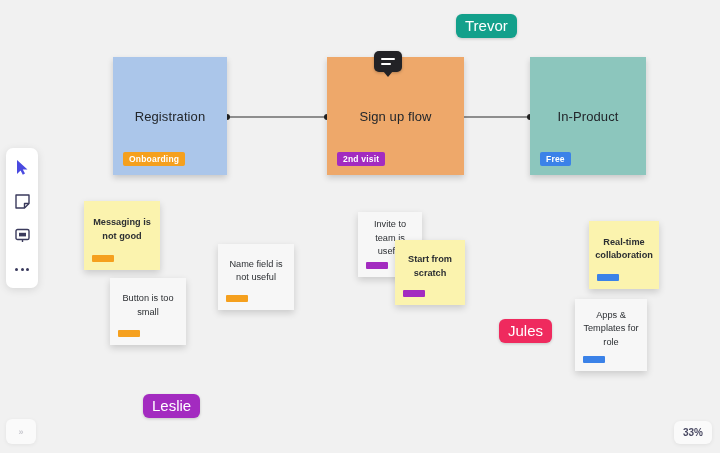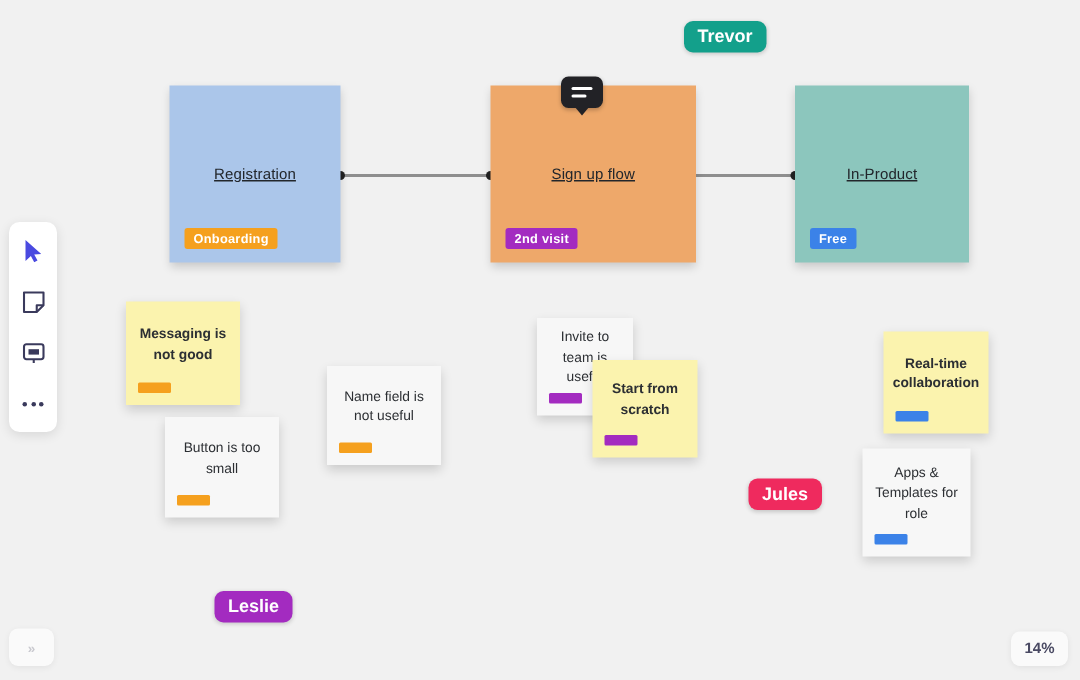--- a/index.html
+++ b/index.html
@@ -26,26 +26,25 @@
   
   .flow-card {
     position: absolute;
     box-sizing: border-box;
     box-shadow: 0 3px 6px rgba(0,0,0,0.17);
     display: flex;
     align-items: center;
     justify-content: center;
   }
   .flow-card .card-title {
-    font-size: 10px;
+    font-size: 13px;
     color: #22262b;
     letter-spacing: .1px;
     text-align: left;
     pointer-events: none;
-    text-decoration: underline;
   }
   .card-tag {
     position: absolute;
     left: 10px;
     bottom: 9px;
     font-size: 8.5px;
     font-weight: bold;
     color: #ffffff;
     padding: 3px 6px 3px 6px;
     border-radius: 2px;
@@ -142,22 +141,22 @@
   #note-button       { left: 64px;  top: 278px; width: 76px; height: 67px; }
   #note-invite       { left: 312px; top: 212px; width: 64px; height: 65px; }
   #note-startscratch { left: 395px; top: 240px; width: 70px; height: 65px; }
   #note-usecases     { left: 312px; top: 304px; width: 74px; height: 66px; }
   #note-realtime     { left: 589px; top: 221px; width: 70px; height: 68px; }
   #note-apps         { left: 529px; top: 299px; width: 72px; height: 72px; }
 
   
   .cursor-label {
     position: absolute;
-    font-size: 12px;
-    font-weight: bold;
+    font-size: 15px;
+    font-weight: normal;
     color: #fff;
     padding: 4px 9px 5px 9px;
     border-radius: 6px;
     line-height: 1;
     white-space: nowrap;
     box-shadow: 0 1px 3px rgba(0,0,0,0.18);
   }
   .cursor-arrow {
     position: absolute;
     width: 0; height: 0;
@@ -344,15 +343,15 @@
     <div class="tool">
       <span class="dots">
         <i></i>
           <i></i>
           <i></i>
       </span>
     </div>
   </div>
 
   <div id="expand-button">»</div>
-  <div id="zoom-indicator">14%</div>
+  <div id="zoom-indicator">33%</div>
 
 </div>
 
 </body></html>

